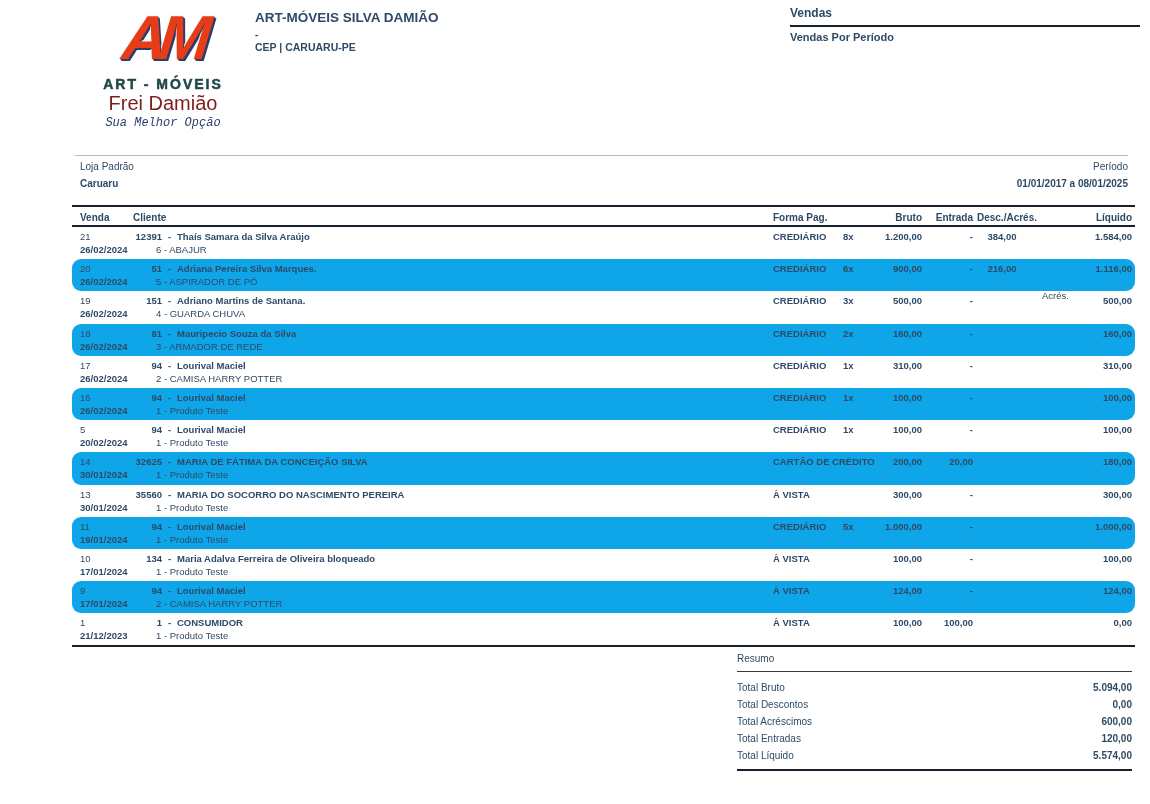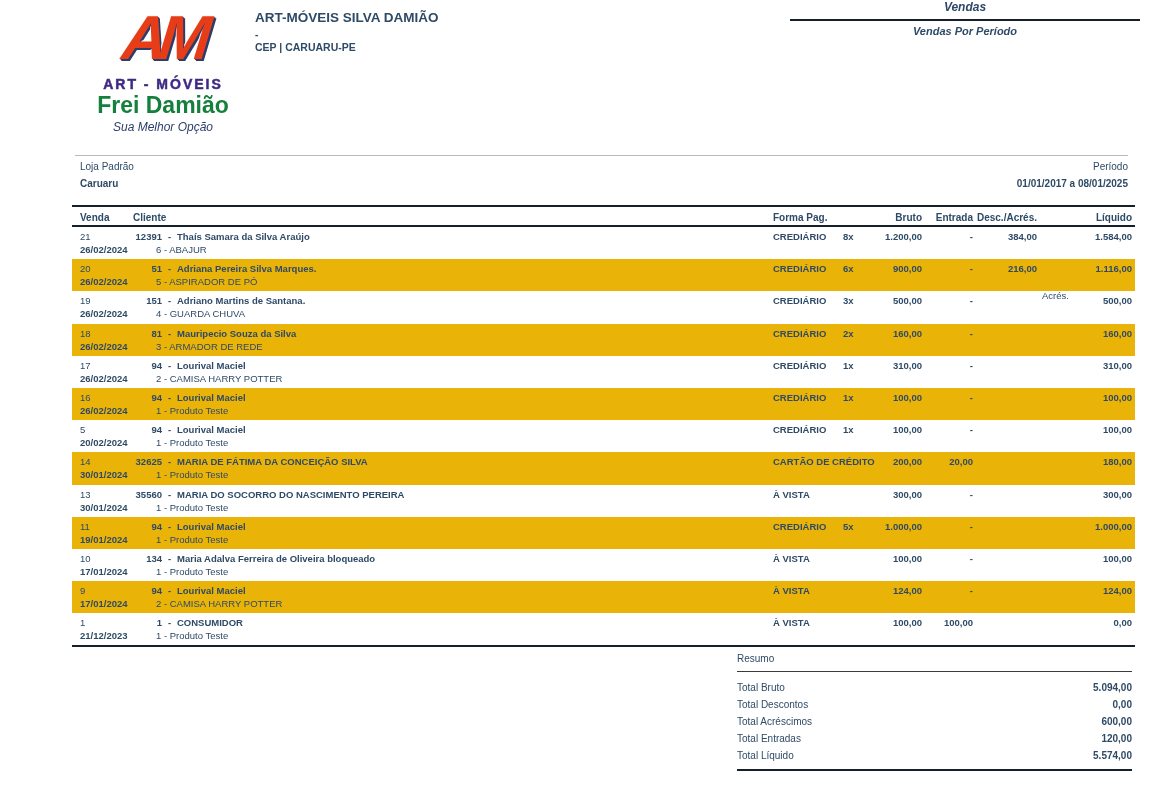--- a/index.html
+++ b/index.html
@@ -11,29 +11,29 @@
   
   .logo { position:absolute; left:88px; top:8px; width:150px; text-align:center; }
   .logo-monogram {
     font-weight:bold; font-style:italic; font-size:62px; line-height:60px;
     letter-spacing:-8px; color:#e63c17;
     text-shadow:1px 1px 0 #2b3d6b, -1px -1px 0 #f8f8f8, 2px 2px 0 #2b3d6b;
     transform:skewX(-6deg);
   }
   .logo-line1 {
     margin-top:8px; font-size:14px; font-weight:bold; letter-spacing:2px;
-    color:#4c1d95; -webkit-text-stroke:0.5px #2b3d6b;
+    color:#14532d; -webkit-text-stroke:0.5px #2b3d6b;
   }
-  .logo-line2 { font-size:23px; font-weight:bold; color:#15803d; letter-spacing:0px; }
-  .logo-tagline { font-family:Liberation Sans, sans-serif; font-style:italic; font-size:12px; color:#2b3d6b; margin-top:1px; }
+  .logo-line2 { font-size:20px; font-weight:normal; color:#7f1d1d; letter-spacing:0px; }
+  .logo-tagline { font-family:Liberation Mono, monospace; font-style:italic; font-size:12px; color:#2b3d6b; margin-top:1px; }
   .company-block { position:absolute; left:255px; top:10px; }
   .company-name { font-size:13.5px; font-weight:bold; }
   .company-dash { font-size:10px; font-weight:bold; margin-top:6px; line-height:8px; }
   .company-cep { font-size:10.5px; font-weight:bold; margin-top:2px; }
-  .report-head { position:absolute; right:10px; top:0; width:350px; text-align:center;font-style:italic; }
+  .report-head { position:absolute; right:10px; top:6px; width:350px; text-align:left; }
   .report-module { font-size:12px; font-weight:bold; padding-bottom:5px; border-bottom:2px solid #15202b; }
   .report-title { font-size:11px; font-weight:bold; margin-top:4px; }
   
   .filters-rule { position:absolute; left:75px; top:155px; width:1053px; border-top:1px solid #b9b9b9; }
   .store-label { position:absolute; left:80px; top:161px; font-size:10px; }
   .store-value { position:absolute; left:80px; top:178px; font-size:10px; font-weight:bold; }
   .period-label { position:absolute; right:22px; top:161px; font-size:10px; }
   .period-value { position:absolute; right:22px; top:178px; font-size:10px; font-weight:bold; }
   
   .sales-table { position:absolute; left:72px; top:205px; width:1063px; }
@@ -44,33 +44,33 @@
   .thead span { position:absolute; top:5px; }
   .h-venda { left:8px; }
   .h-cliente { left:61px; }
   .h-forma { left:701px; }
   .h-bruto { left:780px; width:70px; text-align:right; }
   .h-entrada { left:849px; width:52px; text-align:right; }
   .h-desc { left:885px; width:80px; text-align:right; }
   .h-liquido { left:993px; width:67px; text-align:right; }
   .tbody { border-bottom:2px solid #15202b; }
   .trow { position:relative; height:32.2px; font-size:9.5px; }
-  .trow.shaded { background:#eab308; }
+  .trow.shaded { background:#0ea5e9;border-radius:9px; }
   .trow span { position:absolute; white-space:nowrap; }
   .f-venda   { left:8px;  top:4px; }
   .f-date    { left:8px;  top:17px; font-weight:bold;text-align:right; }
   .f-code    { left:30px; top:4px; width:60px; text-align:right; font-weight:bold; }
   .f-dash    { left:96px; top:4px; font-weight:bold; }
   .f-name    { left:105px; top:4px; font-weight:bold; }
   .f-product { left:84px; top:17px; }
   .f-forma   { left:701px; top:4px; font-weight:bold; }
   .f-parc    { left:771px; top:4px; font-weight:bold; }
   .f-bruto   { left:780px; top:4px; width:70px; text-align:right; font-weight:bold; }
   .f-entrada { left:849px; top:4px; width:52px; text-align:right; font-weight:bold; }
-  .f-descv   { left:895px; top:4px; width:70px; text-align:right; font-weight:bold; }
+  .f-descv   { left:895px; top:4px; width:70px; text-align:center; font-weight:bold; }
   .f-descl   { left:970px; top:4px;margin-top:27px; }
   .f-liquido { left:993px; top:4px; width:67px; text-align:right; font-weight:bold; }
   
   .summary { position:absolute; left:737px; top:653px; width:395px; font-size:10px; }
   .summary-title { padding-bottom:7px; border-bottom:1px solid #3a3a3a; }
   .summary-items { margin-top:7px; padding-bottom:5px; border-bottom:2px solid #15202b; }
   .summary-row { display:flex; justify-content:space-between; height:17px; align-items:center; }
   .summary-row .val { font-weight:bold; }
 </style>
 </head>

